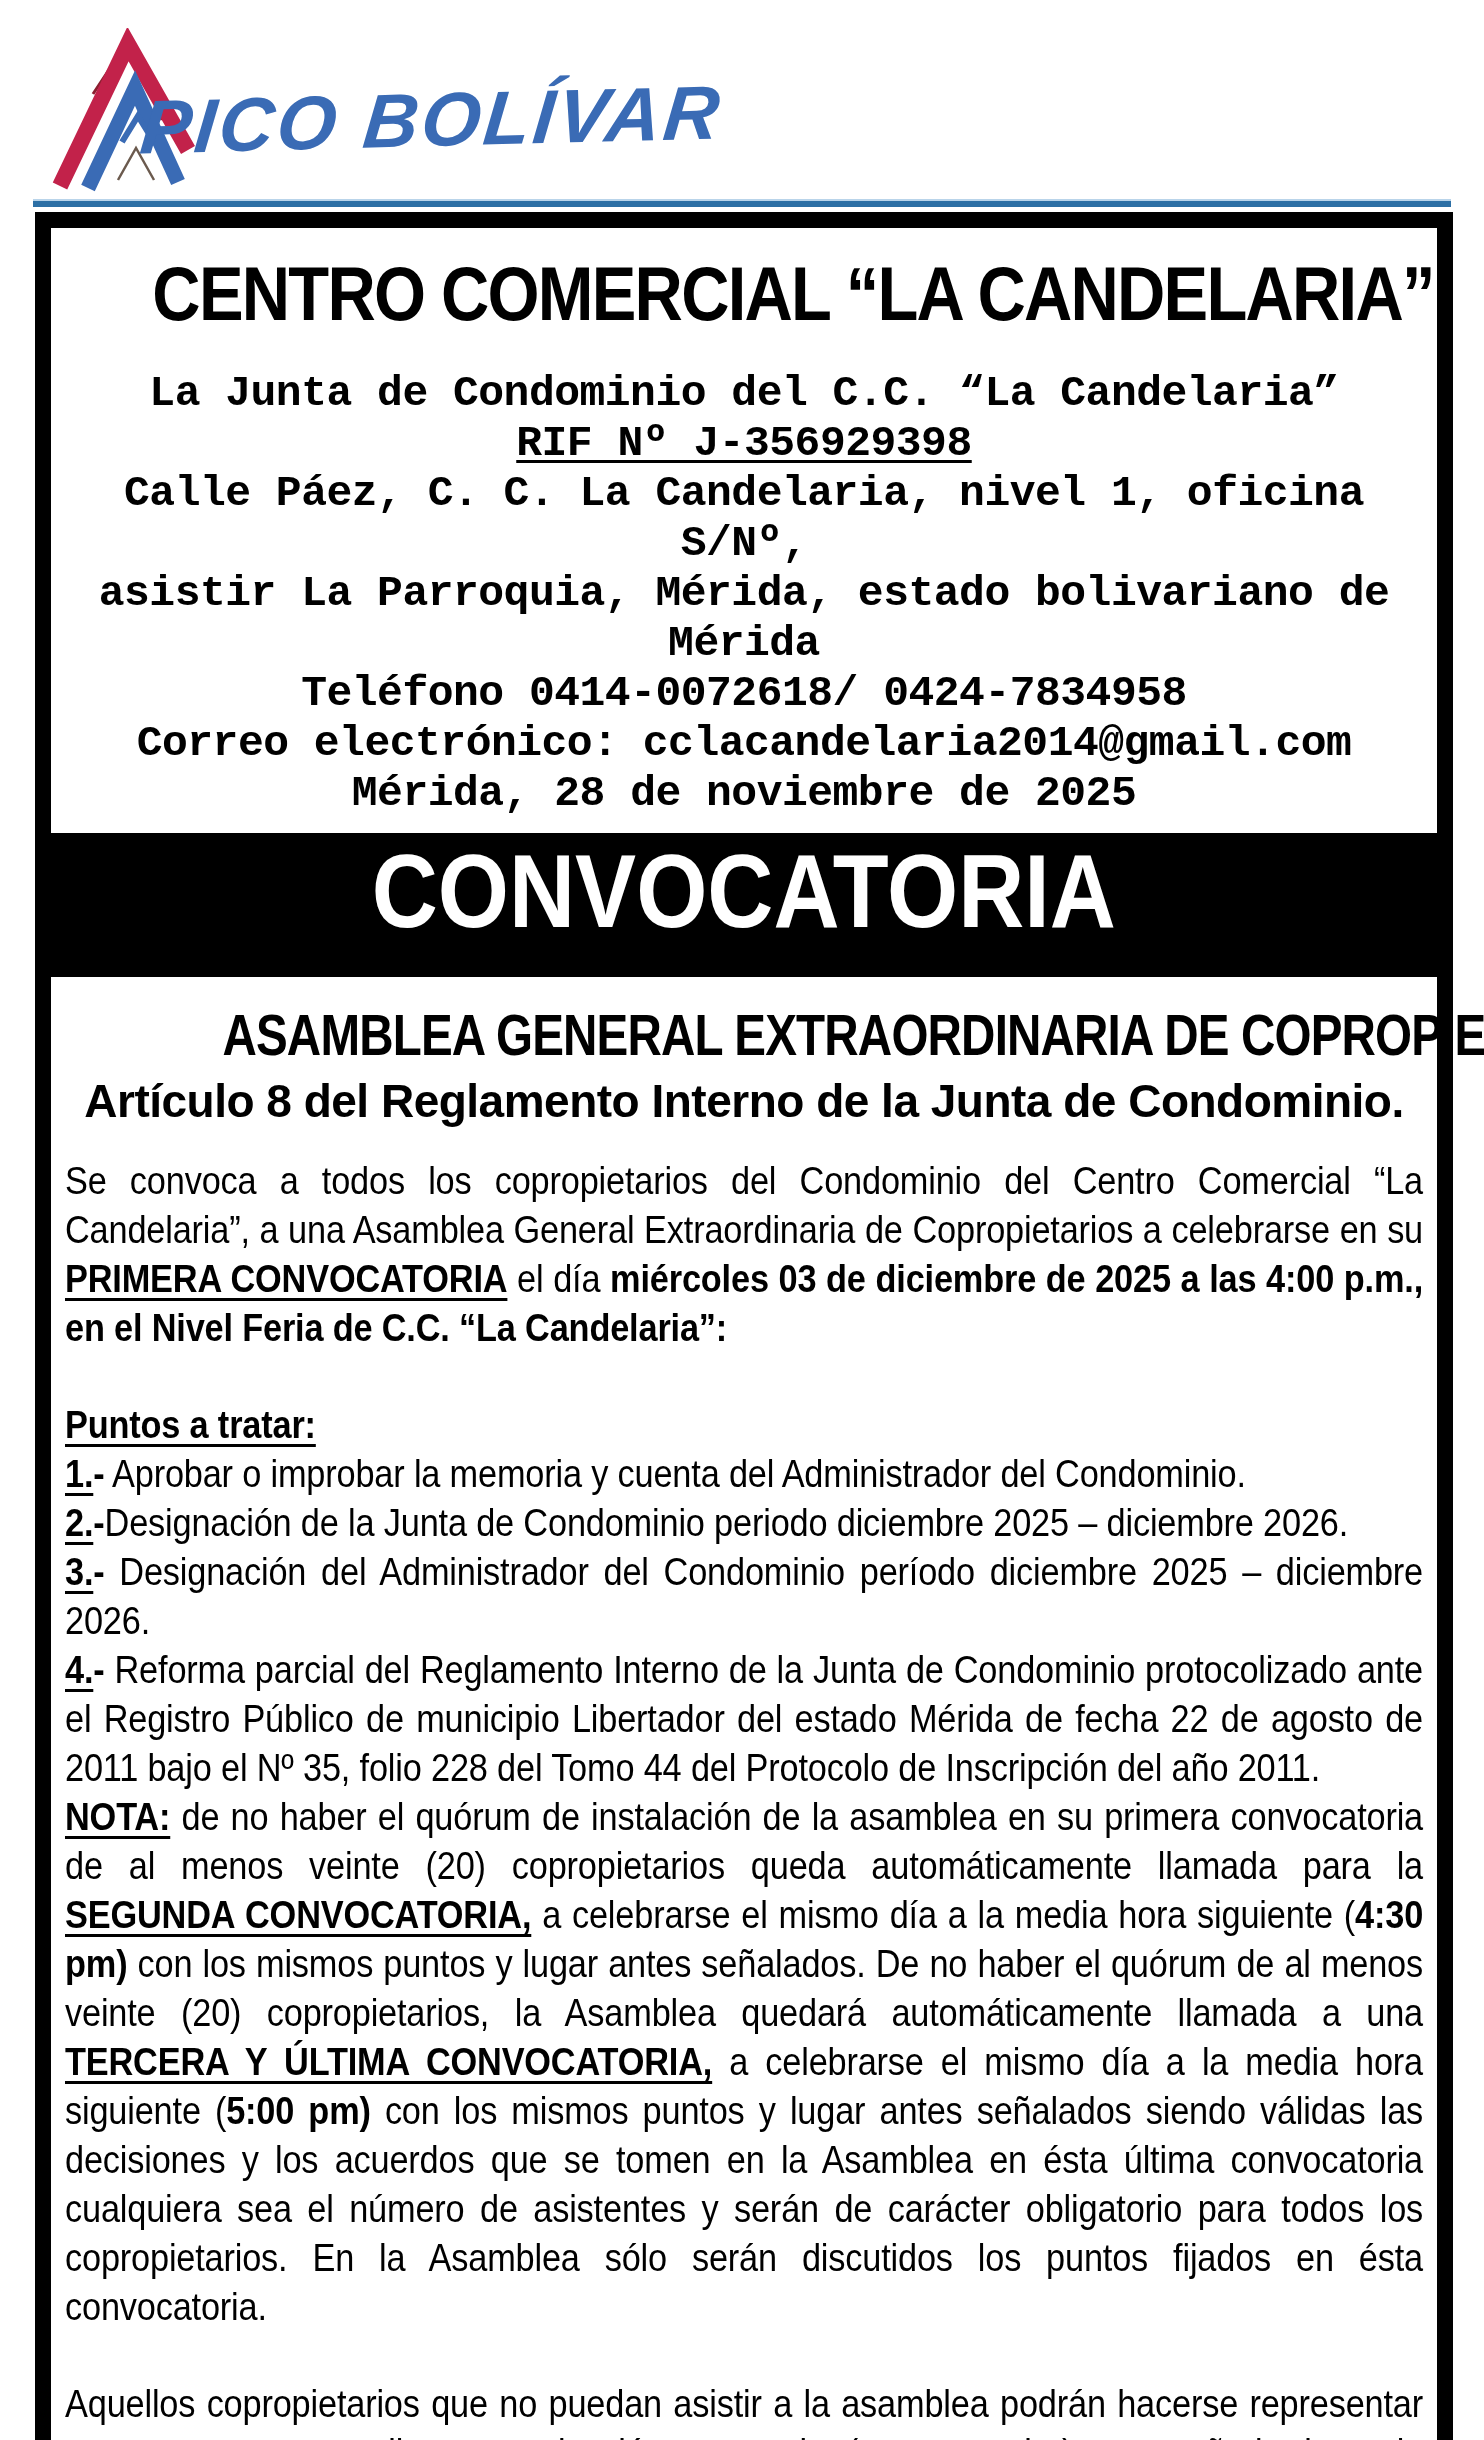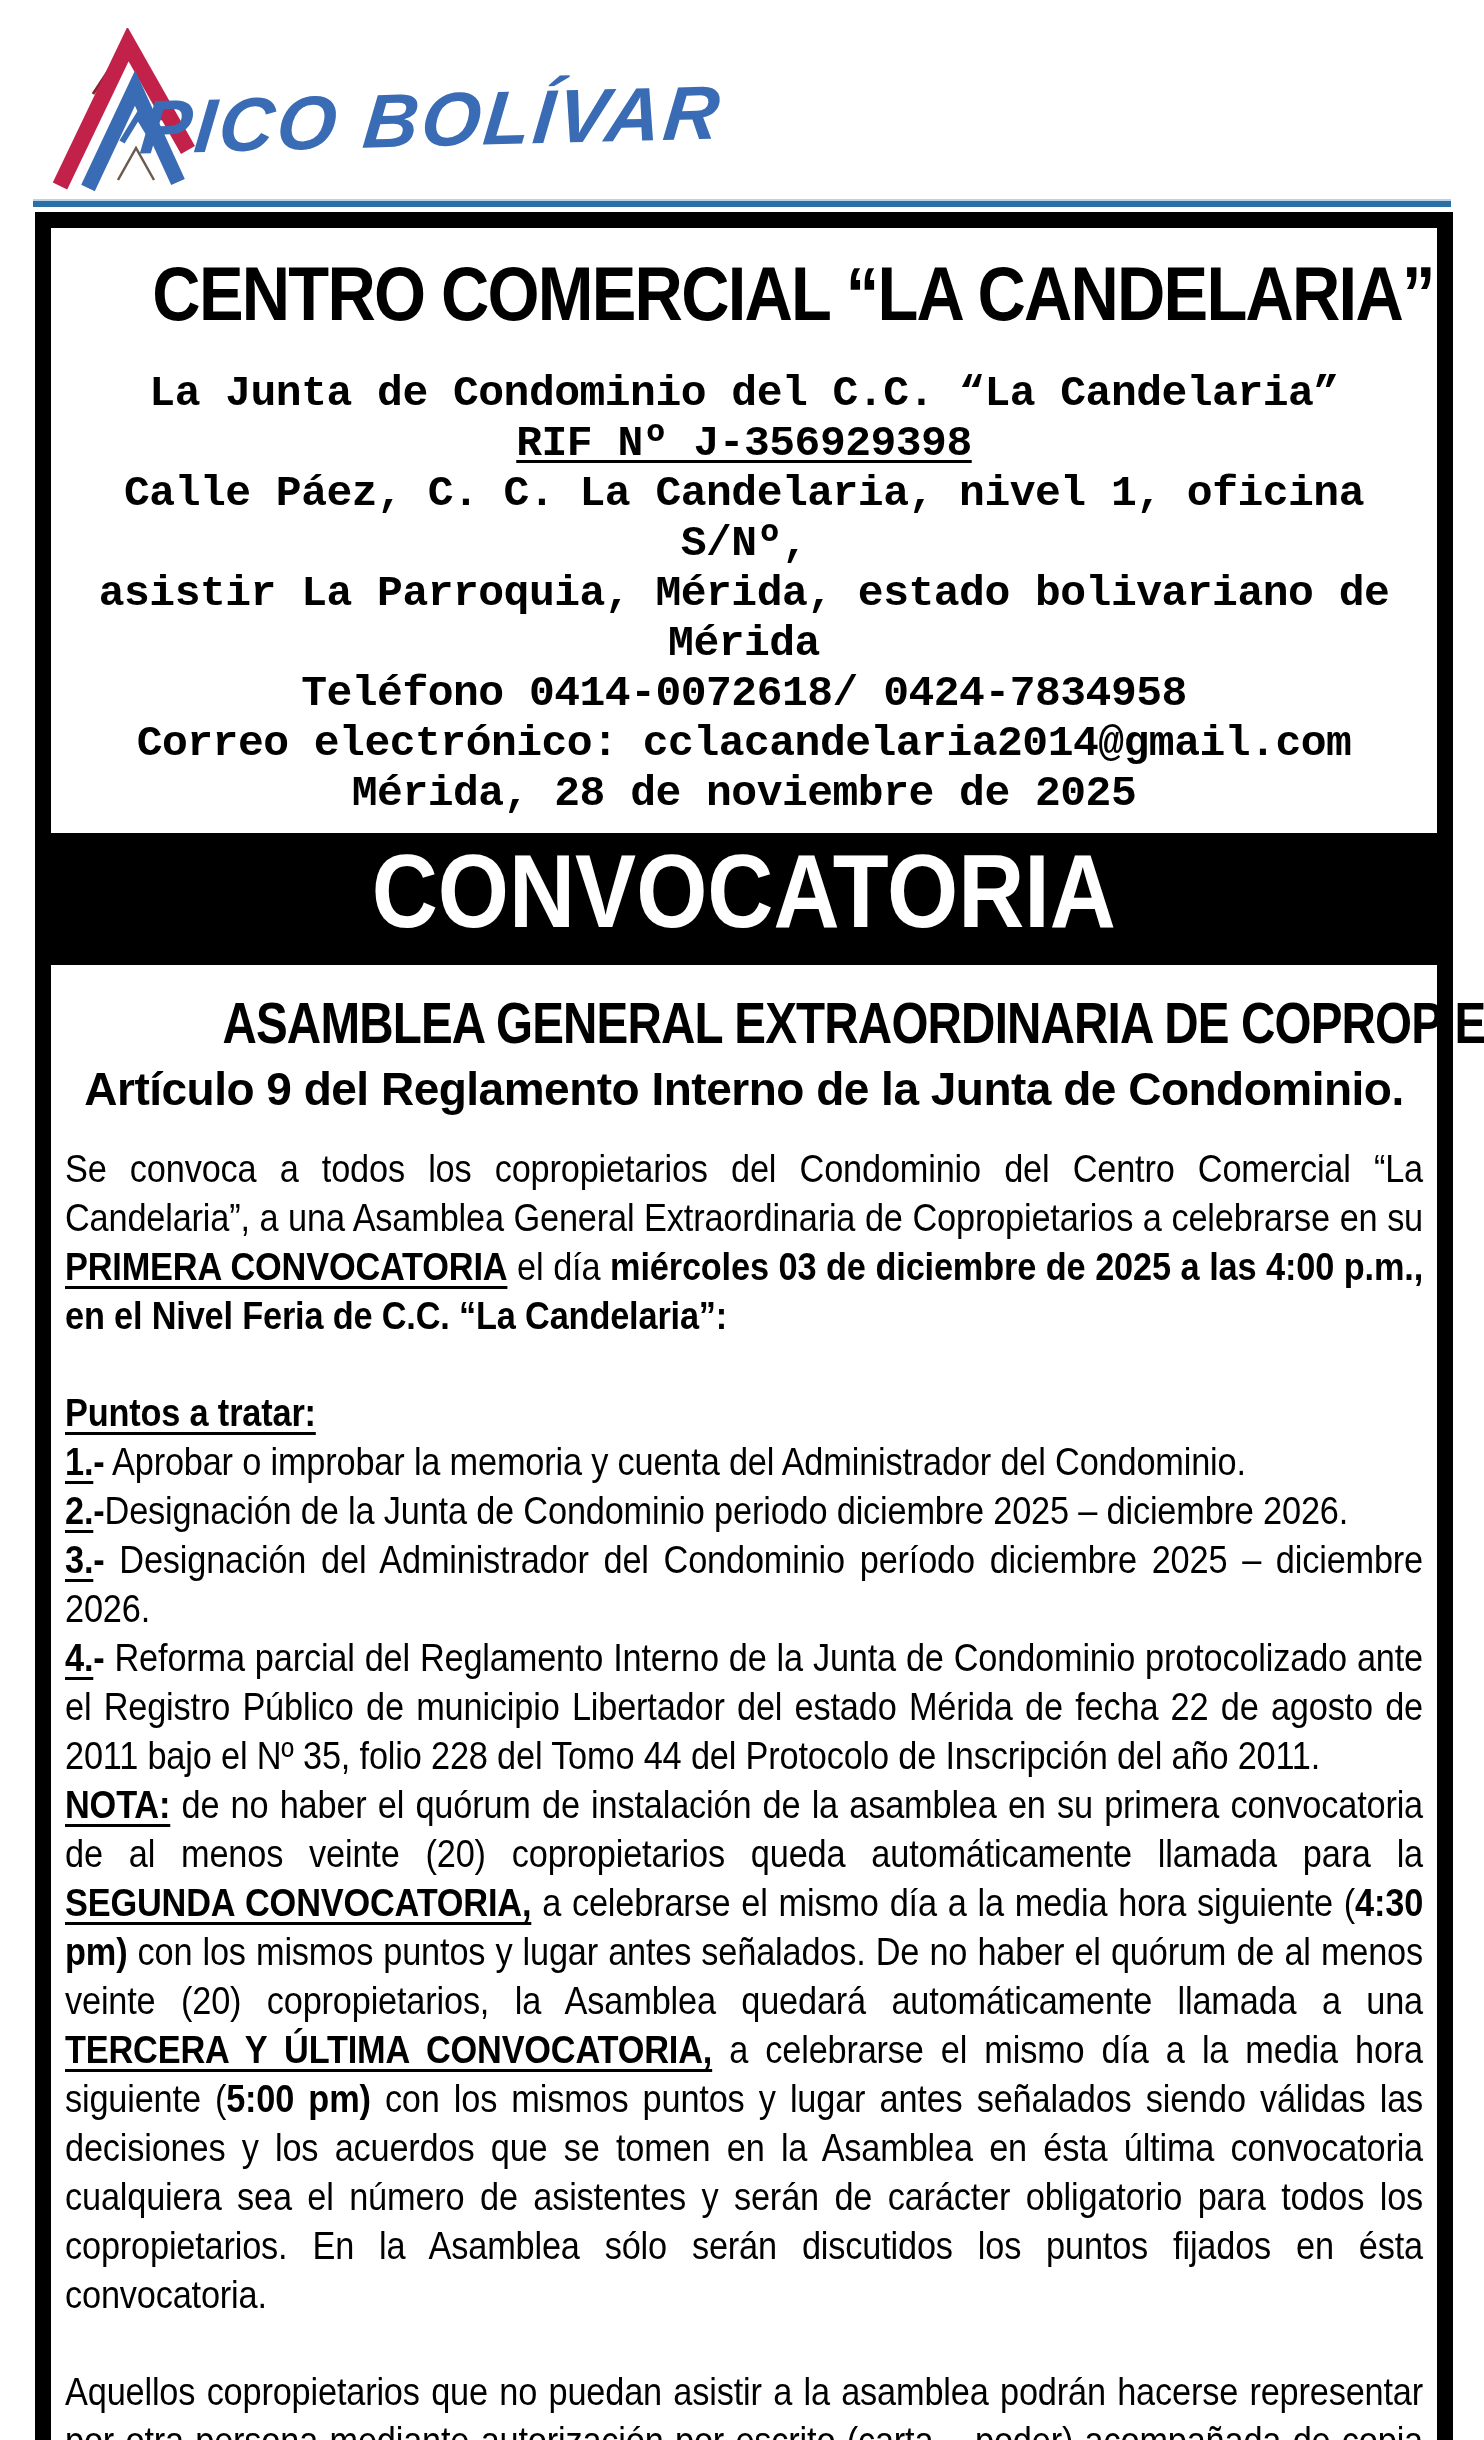--- a/index.html
+++ b/index.html
@@ -77,21 +77,21 @@
     letter-spacing: -0.5px;
     font-family: Liberation Mono, monospace;
   }
   .u { text-decoration: underline; text-decoration-thickness: 3px; text-underline-offset: 5px; }
 
   
   .banner {
     margin: 14px -14px 0 -14px;
     background: #000000;
     text-align: center;
-    padding: 6px 0 22px 0;
+    padding: 6px 0 34px 0;
   }
   .banner span {
     display: inline-block;
     color: #ffffff;
     font-size: 104px;
     font-weight: 900;
     letter-spacing: 0px;
     line-height: 1.0;
     transform: scaleX(0.88);
     transform-origin: center;
@@ -170,21 +170,21 @@
     <div class="lh-line">Correo electrónico: cclacandelaria2014@gmail.com</div>
     <div class="lh-line">Mérida, 28 de noviembre de 2025</div>
 
     <div class="banner">
       <span>CONVOCATORIA</span>
     </div>
 
     <div class="sub1">
       <span>ASAMBLEA GENERAL EXTRAORDINARIA DE COPROPIETARIOS</span>
     </div>
-    <div class="sub2">Artículo 9 del Reglamento Interno de la Junta de Condominio.</div>
+    <div class="sub2">Artículo 8 del Reglamento Interno de la Junta de Condominio.</div>
 
     <div class="bodytext">
 
       <p class="intro"><span>Se convoca a todos los copropietarios del Condominio del Centro Comercial “La Candelaria”, a una Asamblea General Extraordinaria de Copropietarios a celebrarse en su </span><span class="bu">PRIMERA CONVOCATORIA</span><span> el día </span><span class="b">miércoles 03 de diciembre de 2025 a las 4:00 p.m., en el Nivel Feria de C.C. “La Candelaria”:</span></p>
 
       <p class="agenda-heading"><span>Puntos a tratar:</span></p>
 
       <p><span class="bu">1.</span><span class="b">-</span><span> Aprobar o improbar la memoria y cuenta del Administrador del Condominio.</span></p>
 
       <p><span class="bu">2.</span><span class="b">-</span><span>Designación de la Junta de Condominio periodo diciembre 2025 – diciembre 2026.</span></p>

